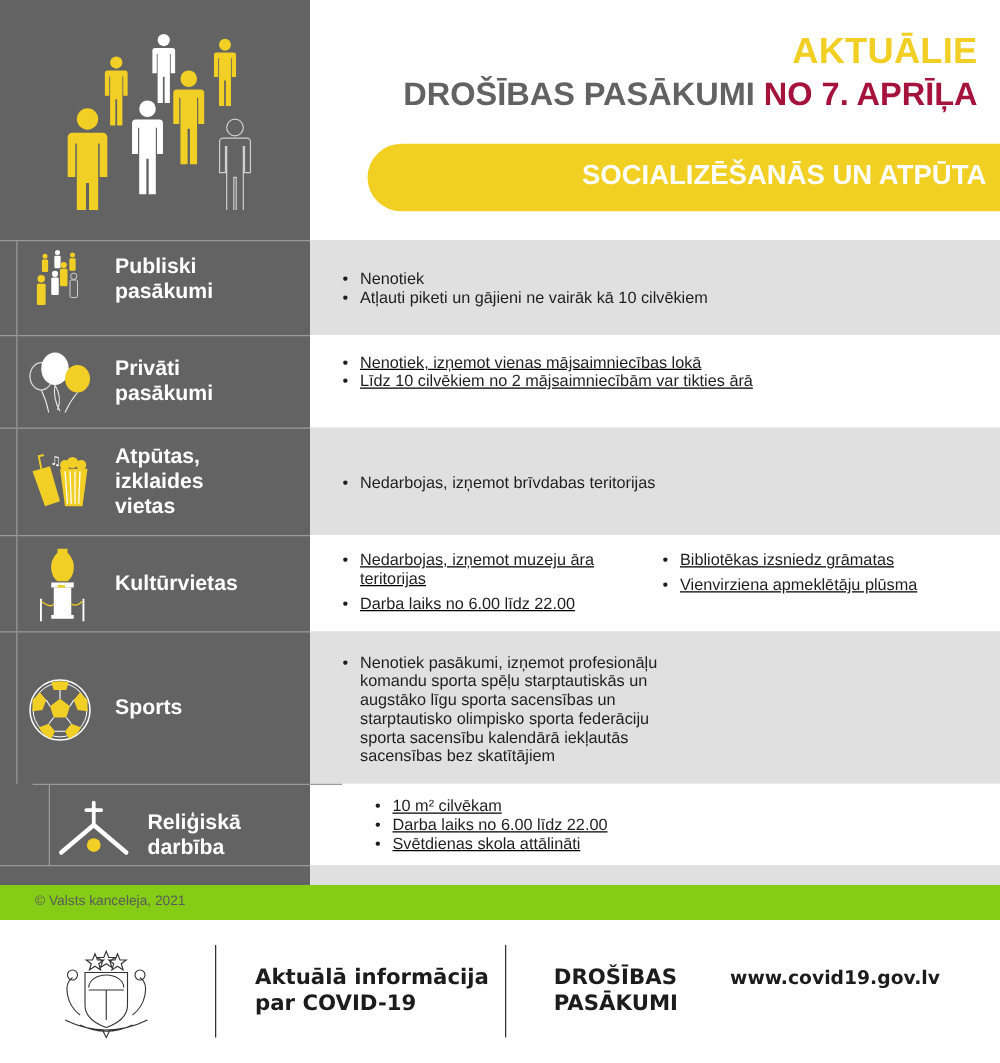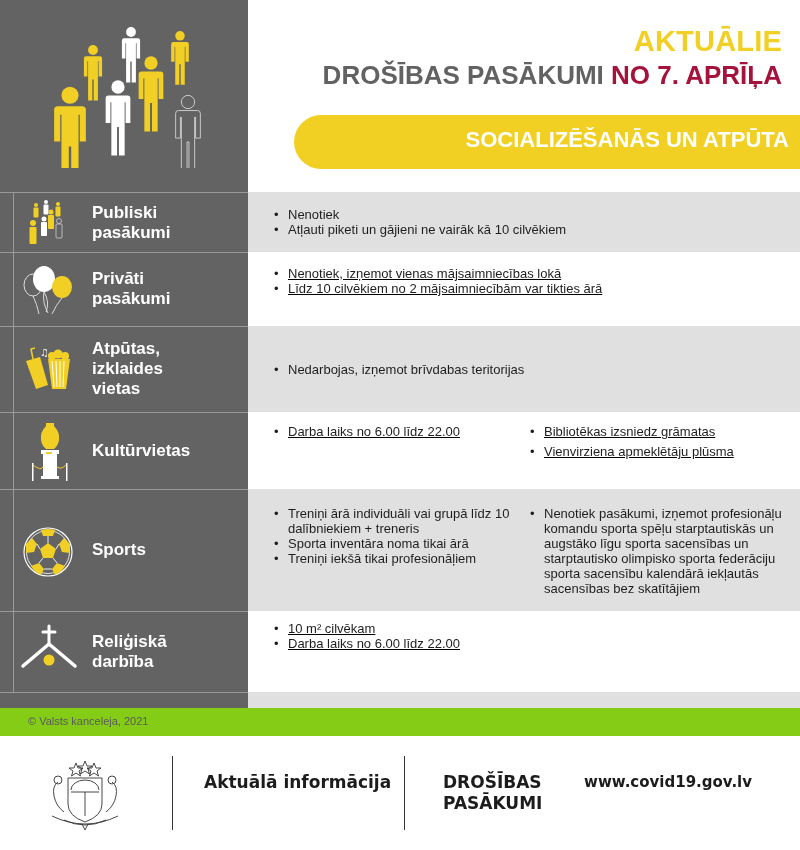--- a/index.html
+++ b/index.html
@@ -95,21 +95,21 @@
   <div class="title-line1">AKTUĀLIE</div>
   <div class="title-line2"><span>DROŠĪBAS PASĀKUMI</span> <span class="accent">NO 7. APRĪĻA</span></div>
 </div>
 
 <div class="section-pill">
   <span>SOCIALIZĒŠANĀS UN ATPŪTA</span>
 </div>
 
 <div class="rows">
 
-  <div class="row gray" style="height:60px;border-radius:15px;">
+  <div class="row gray" style="height:76px;border-radius:15px;">
     <div class="label-cell">
       <div class="inner-border"></div>
       <svg class="row-icon" style="top:6px; left:22px; width:48px; height:48px;" viewBox="0 0 48 48">
         <g fill="#f2cf24">
             <circle cx="14" cy="6" r="2"></circle>
             <rect x="11.5" y="8.5" width="5" height="10" rx="1"></rect>
           </g>
         <g fill="#ffffff">
             <circle cx="24" cy="3" r="2"></circle>
             <rect x="21.5" y="5.5" width="5" height="10" rx="1"></rect>
@@ -209,20 +209,21 @@
         <rect x="36" y="42" width="1.5" height="18" fill="#ffffff"></rect>
         <path d="M3,44 q8,6 10,2 M27,46 q4,3 9,-2" fill="none" stroke="#f2cf24" stroke-width="1"></path>
       </svg>
       <div class="row-label" style="top:28px;">
         <div>Kultūrvietas</div>
       </div>
     </div>
     <div class="content-cell" style="align-items:flex-start; padding-top:12px;">
       <div class="two-col">
         <ul class="bullets col-spaced col1" style="width:256px;">
+          <li>Nedarbojas, izņemot muzeju āra teritorijas</li>
           <li>Darba laiks no 6.00 līdz 22.00</li>
         </ul>
         <ul class="bullets col-spaced col2">
           <li>Bibliotēkas izsniedz grāmatas</li>
           <li>Vienvirziena apmeklētāju plūsma</li>
         </ul>
       </div>
     </div>
   </div>
 
@@ -239,49 +240,45 @@
         <path d="M9,40 l8,-3 l5,6 l-3,6 q-7,-3 -10,-9 z" fill="#f2cf24"></path>
         <path d="M43,40 l-8,-3 l-5,6 l3,6 q7,-3 10,-9 z" fill="#f2cf24"></path>
         <path d="M26,10 v7 M15,18 l3,5 M37,18 l-3,5 M21,32 l-4,5 M31,32 l4,5 M22,43 h8" stroke="#ffffff" stroke-width="0.9"></path>
       </svg>
       <div class="row-label" style="top:50px;">
         <div>Sports</div>
       </div>
     </div>
     <div class="content-cell" style="align-items:flex-start; padding-top:17px;">
       <div class="two-col">
-        <ul class="bullets col1" style="width:256px; padding-right:16px;">
-          <li>Treniņi ārā individuāli vai grupā līdz 10 dalībniekiem + treneris</li>
-          <li>Sporta inventāra noma tikai ārā</li>
-          <li>Treniņi iekšā tikai profesionāļiem</li>
-        </ul>
         <ul class="bullets col2">
           <li>Nenotiek pasākumi, izņemot profesionāļu komandu sporta spēļu starptautiskās un augstāko līgu sporta sacensības un starptautisko olimpisko sporta federāciju sporta sacensību kalendārā iekļautās sacensības bez skatītājiem</li>
         </ul>
       </div>
     </div>
   </div>
 
-  <div class="row white" style="height:84px;">
+  <div class="row white" style="height:84px;padding-left:26px;">
     <div class="label-cell">
       <div class="inner-border"></div>
       <svg class="row-icon" style="top:12px; left:20px; width:58px; height:46px;" viewBox="0 0 58 46">
         <path d="M29,2 v18 M23,8 h12" stroke="#ffffff" stroke-width="3" stroke-linecap="round"></path>
         <path d="M3,42 L29,20 L55,42" fill="none" stroke="#ffffff" stroke-width="3.5" stroke-linecap="round" stroke-linejoin="round"></path>
         <circle cx="29" cy="36" r="5.5" fill="#f2cf24"></circle>
       </svg>
       <div class="row-label" style="top:20px;">
         <div>Reliģiskā</div>
         <div>darbība</div>
       </div>
     </div>
     <div class="content-cell" style="align-items:flex-start; padding-top:10px;">
       <ul class="bullets">
         <li>10 m² cilvēkam</li>
         <li>Darba laiks no 6.00 līdz 22.00</li>
+        <li>Svētdienas skola attālināti</li>
       </ul>
     </div>
   </div>
 </div>
 
 <div class="left-bottom"></div>
 <div class="gray-strip"></div>
 
 <div class="copyright-band">
   <span>© Valsts kanceleja, 2021</span>
@@ -299,20 +296,21 @@
       <path d="M20,26 q-6,4 -4,14 q2,10 10,16 M74,26 q6,4 4,14 q-2,10 -10,16"></path>
       <circle cx="20" cy="24" r="4"></circle>
         <circle cx="74" cy="24" r="4"></circle>
       <path d="M14,60 q33,16 66,0 M26,64 q21,10 42,0"></path>
       <path d="M44,68 l3,6 l3,-6"></path>
     </g>
   </svg>
   <div class="divider" style="left:172px;"></div>
   <div class="footer-text" style="left:204px; top:36px;">
     <div>Aktuālā informācija</div>
+    <div>par COVID-19</div>
   </div>
   <div class="divider" style="left:404px;"></div>
   <div class="footer-text" style="left:443px; top:36px;">
     <div>DROŠĪBAS</div>
     <div>PASĀKUMI</div>
   </div>
   <div class="footer-links">
     <a>www.covid19.gov.lv</a>
   </div>
 </div>

